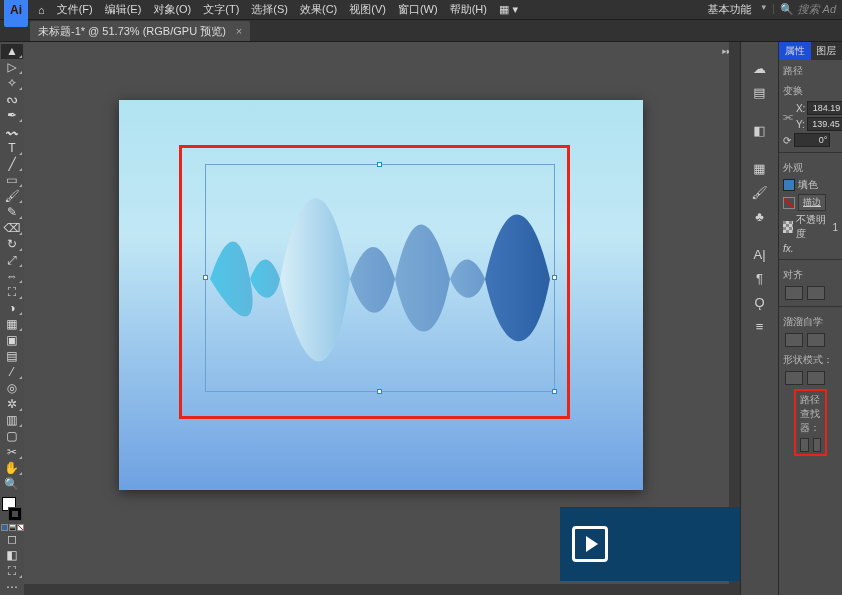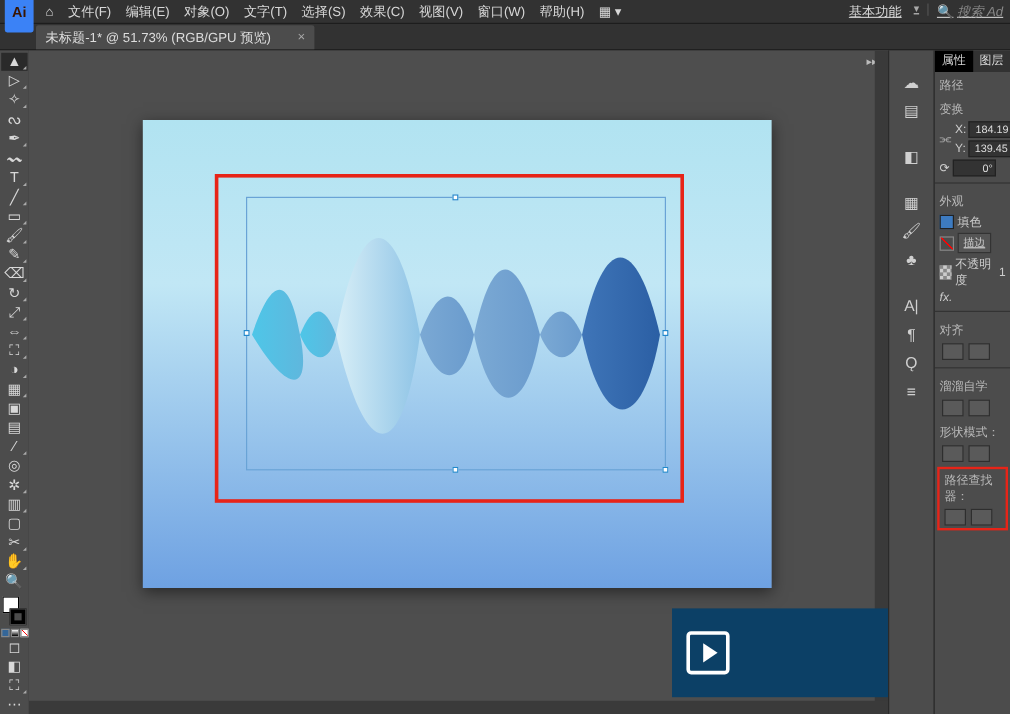--- a/index.html
+++ b/index.html
@@ -1,27 +1,27 @@
 <!DOCTYPE html>
 <html><head>
 <meta charset="utf-8">
 <style>
 * { margin:0; padding:0; box-sizing:border-box; font-family:"Microsoft YaHei",Arial,sans-serif; }
 html,body { width:842px; height:595px; background:#323232; overflow:hidden; font-size:11px; color:#c4c4c4; }
 .top-bar { height:20px; background:#323232; display:flex; align-items:center; border-bottom:1px solid #1d1d1d; }
 .ai-logo { width:24px; height:34px; background:#3b82f6; color:#3a1500; font-weight:bold; display:flex; align-items:center; justify-content:center; font-size:12px; border-radius:2px; margin:0 4px; }
 .home-ico { margin:0 6px; color:#d8d8d8; }
 .menu-item { padding:0 6px; font-size:11px; cursor:default; color:#d8d8d8; }
-.top-right { margin-left:auto; display:flex; align-items:flex-start; gap:6px; padding-right:6px;text-decoration:underline; }
+.top-right { margin-left:auto; display:flex; align-items:flex-start; gap:6px; padding-right:6px; }
 .essentials { font-size:11px; color:#d8d8d8; padding:0 4px; }
 .dropdown-caret { color:#aaa; font-size:9px; }
 .search { display:flex; align-items:center; gap:3px; color:#888; font-size:11px; }
 
 .tab-strip { height:22px; background:#323232; display:flex; align-items:flex-end; padding-left:30px; border-bottom:1px solid #1d1d1d; }
-.doc-tab { background:#4c4c4c; padding:2px 8px; font-size:11px; color:#ddd; display:flex; align-items:center; gap:22px; border-top-left-radius:2px; border-top-right-radius:2px; height:20px; }
+.doc-tab { background:#4c4c4c; padding:2px 8px; font-size:11px; color:#ddd; display:flex; align-items:center; gap:10px; border-top-left-radius:2px; border-top-right-radius:2px; height:20px; }
 .doc-tab .close { color:#aaa; font-size:11px; cursor:default; }
 
 .main { display:flex; height:553px; }
 .toolbox { width:24px; background:#4c4c4c; display:flex; flex-direction:column; align-items:center; padding-top:2px; gap:1px; }
 .tool { width:22px; height:16px; display:flex; align-items:center; justify-content:center; font-size:12px; color:#d8d8d8; cursor:default; position:relative; }
 .tool.sel { background:#2a2a2a; }
 .tool .corner { position:absolute; right:1px; bottom:1px; width:0; height:0; border-left:3px solid transparent; border-bottom:3px solid #aaa; }
 .swatches { width:20px; height:26px; margin-top:4px; position:relative; }
 .sw-fill { position:absolute; top:0; left:0; width:14px; height:14px; background:#fff; border:1px solid #000; }
 .sw-stroke { position:absolute; bottom:0; right:0; width:14px; height:14px; background:#000; border:1px solid #444; }
@@ -45,30 +45,30 @@
 .sel-box .h.br{right:-3px;bottom:-3px}
 .wave-svg { position:absolute; left:86px; top:64px; }
 
 .right-dock { width:38px; background:#4c4c4c; display:flex; flex-direction:column; align-items:center; gap:4px; padding-top:16px; border-left:1px solid #2a2a2a; }
 .dock-ico { width:26px; height:20px; display:flex; align-items:center; justify-content:center; color:#d0d0d0; font-size:13px; }
 .dock-gap { height:10px; }
 
 .prop-panels { width:64px; background:#4c4c4c; display:flex; flex-direction:column; border-left:1px solid #2a2a2a; overflow:hidden; }
 .panel-tabs { display:flex; height:18px; background:#323232; }
 .ptab { flex:1; text-align:center; font-size:10px; color:#d8d8d8; line-height:18px; }
-.ptab.active { background:#000000; }
+.ptab.active { background:#1d4ed8; }
 .section-hdr { font-size:10px; color:#b8b8b8; padding:4px 4px 2px; }
 .row { display:flex; align-items:center; gap:3px; padding:1px 4px; font-size:10px; color:#ccc; }
 .mini-field { background:#333; border:1px solid #222; color:#ddd; font-size:9px; padding:1px 2px; width:36px; text-align:right; height:14px; overflow:hidden; }
 .link-icon { width:16px; height:28px;  display:flex; align-items:center; justify-content:center; color:#aaa; font-size:11px; }
 .sep { height:1px; background:#333; margin:4px 0; }
 .btn-ghost { background:#555; border:1px solid #333; font-size:9px; color:#ccc; padding:1px 4px;text-decoration:underline; }
 .pf-row { display:flex; gap:4px; padding:2px 6px; }
 .pf-ico { width:18px; height:14px; background:#5a5a5a; border:1px solid #2e2e2e; }
-.hl-box { border:2px solid #e72418; padding:2px 4px; margin:2px 2px; }
+.hl-box { border:2px solid #e72418; padding:2px 4px; margin:2px 15px; }
 
 .watermark { position:absolute; right:0; bottom:14px; width:180px; height:74px; background:#0c4066; display:flex; align-items:center; gap:10px; padding:0 12px; }
 .wm-play { width:36px; height:36px; border:3px solid #fff; border-radius:4px; display:flex; align-items:center; justify-content:center; }
 .wm-play::after{content:"";width:0;height:0;border-left:12px solid #fff;border-top:8px solid transparent;border-bottom:8px solid transparent;margin-left:3px;}
 .wm-txt .l1{ font-size:18px; color:#fff; font-weight:bold; letter-spacing:2px; }
 .wm-txt .l2{ font-size:10px; color:#bcd7e8; letter-spacing:1px; }
 
 .scroll-v { position:absolute; right:0; top:0; width:11px; height:100%; background:#3a3a3a; }
 .scroll-h { position:absolute; left:0; bottom:0; height:11px; width:100%; background:#3a3a3a; }
 .collapse-arrows{position:absolute;top:4px;right:4px;font-size:9px;color:#bbb;display:flex;gap:1px;}

